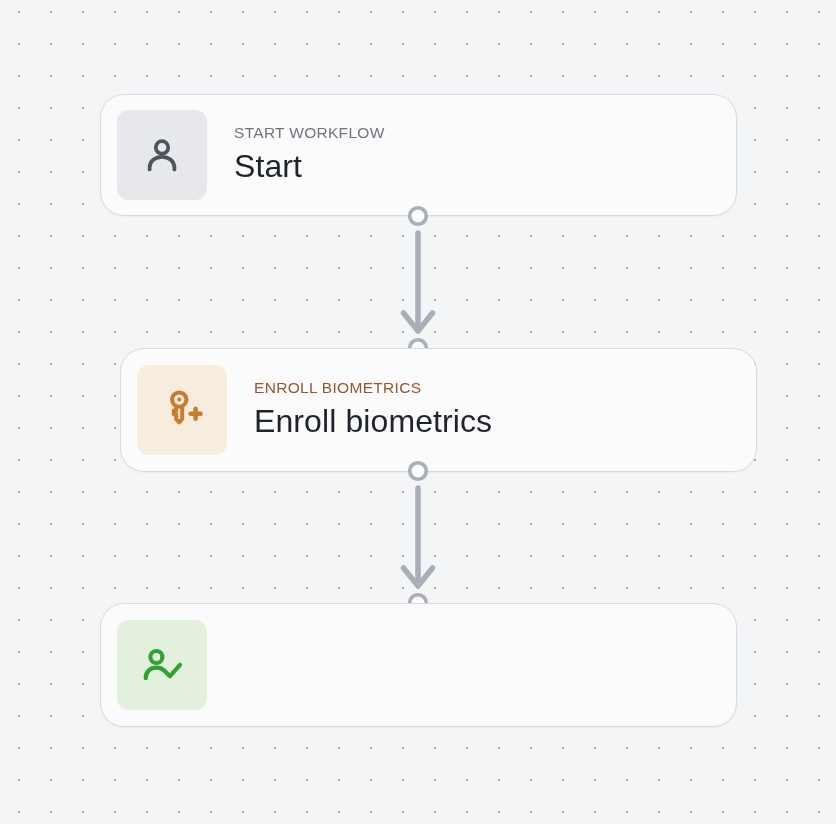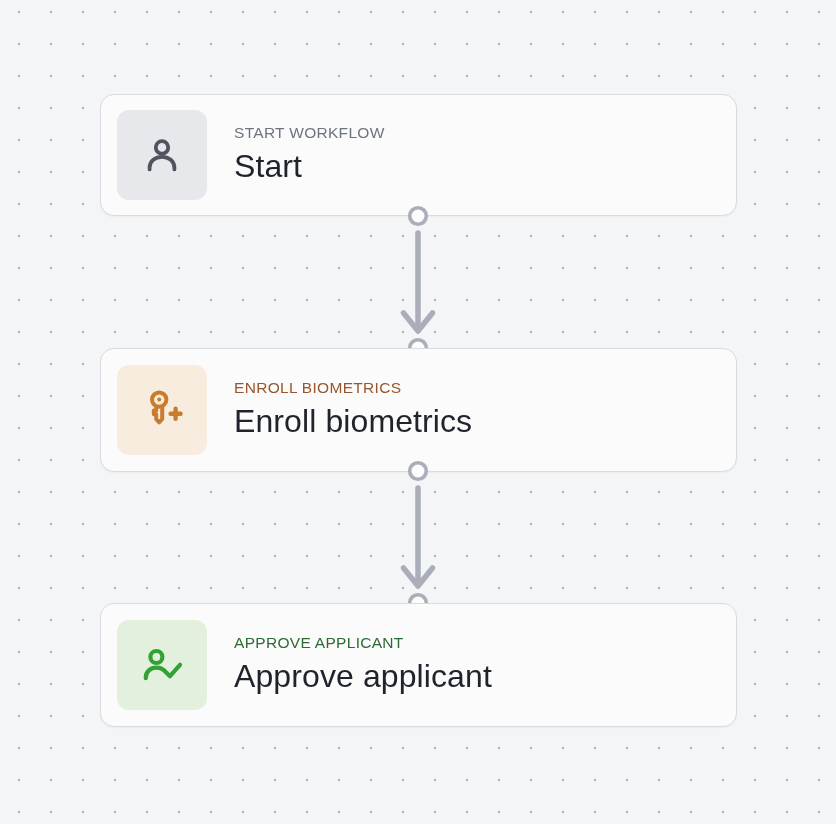--- a/index.html
+++ b/index.html
@@ -17,29 +17,29 @@
     background-image: radial-gradient(circle, var(--dot-color, #a9aeb6) 1.15px, transparent 1.15px);
     background-size: 32px 32px;
     background-position: 3px 28px;
   }
   .node {
     position: absolute;
     left: 100px;
     width: 637px;
     background: var(--node-bg, #fbfbfc);
     border: 1.5px solid var(--node-border, #d8dbe1);
-    border-radius: 14px;
+    border-radius: 24px;
     display: flex;
     align-items: center;
     padding-left: 16px;
     box-shadow: 0 1px 2px rgba(16,24,40,0.04);
     cursor: pointer;
   }
   .node-1 { top: 94px;  height: 122px; }
-  .node-2 { top: 348px; height: 124px; }
+  .node-2 { top: 348px; height: 124px; margin-left: 20px; }
   .node-3 { top: 603px; height: 124px; }
   .icon-tile {
     width: 90px;
     height: 90px;
     border-radius: 12px;
     background: var(--tile-bg, #e6e8eb);
     color: var(--icon-color, #4f545e);
     display: flex;
     align-items: center;
     justify-content: center;
@@ -136,19 +136,15 @@
   </svg>
 
   <div class="node node-3" style="--label-color: #2d6b35; --tile-bg: #e4f0de; --icon-color: #33a133;">
     <div class="icon-tile">
       <svg viewBox="0 0 24 24" fill="none" stroke="currentColor" stroke-width="2.1" stroke-linecap="round" stroke-linejoin="round">
         <circle cx="9.2" cy="8" r="3"></circle>
         <path d="M3.9 18.6 v-0.4 c0-2.9 2.4-4.9 5.3-4.9 c1.5 0 2.9 0.5 3.9 1.4"></path>
         <path d="M13.6 15.2 L16 17.6 L21 11.9"></path>
       </svg>
     </div>
-    <div class="node-text">
-      <div class="node-label">APPROVE APPLICANT</div>
-      <div class="node-title">Approve applicant</div>
-    </div>
   </div>
 
 </div>
 
 </body></html>

